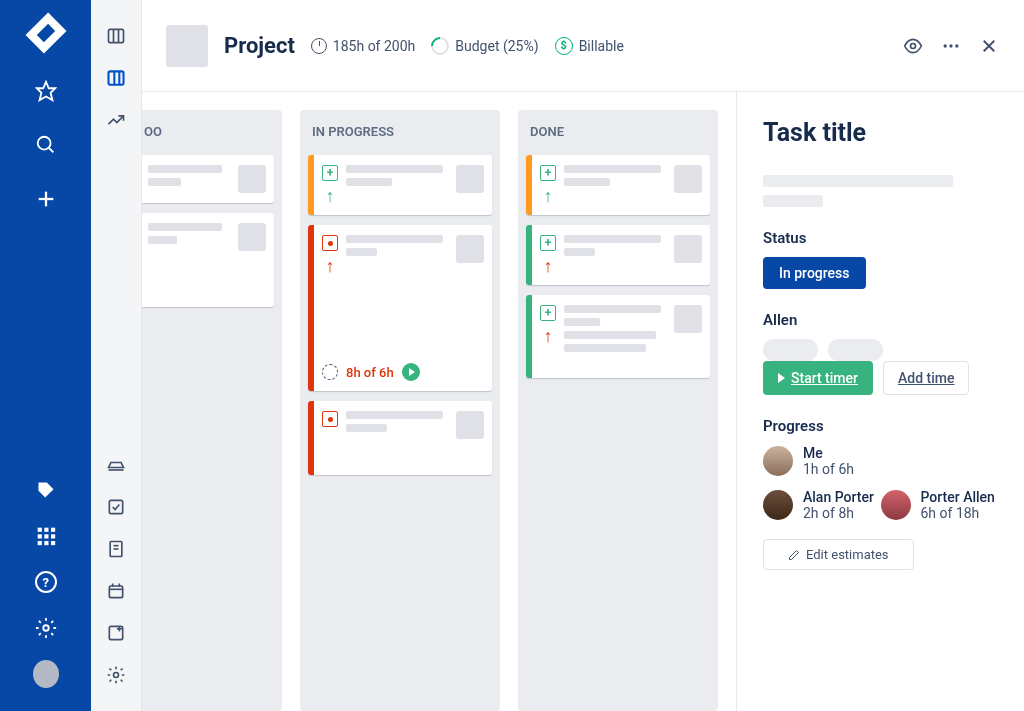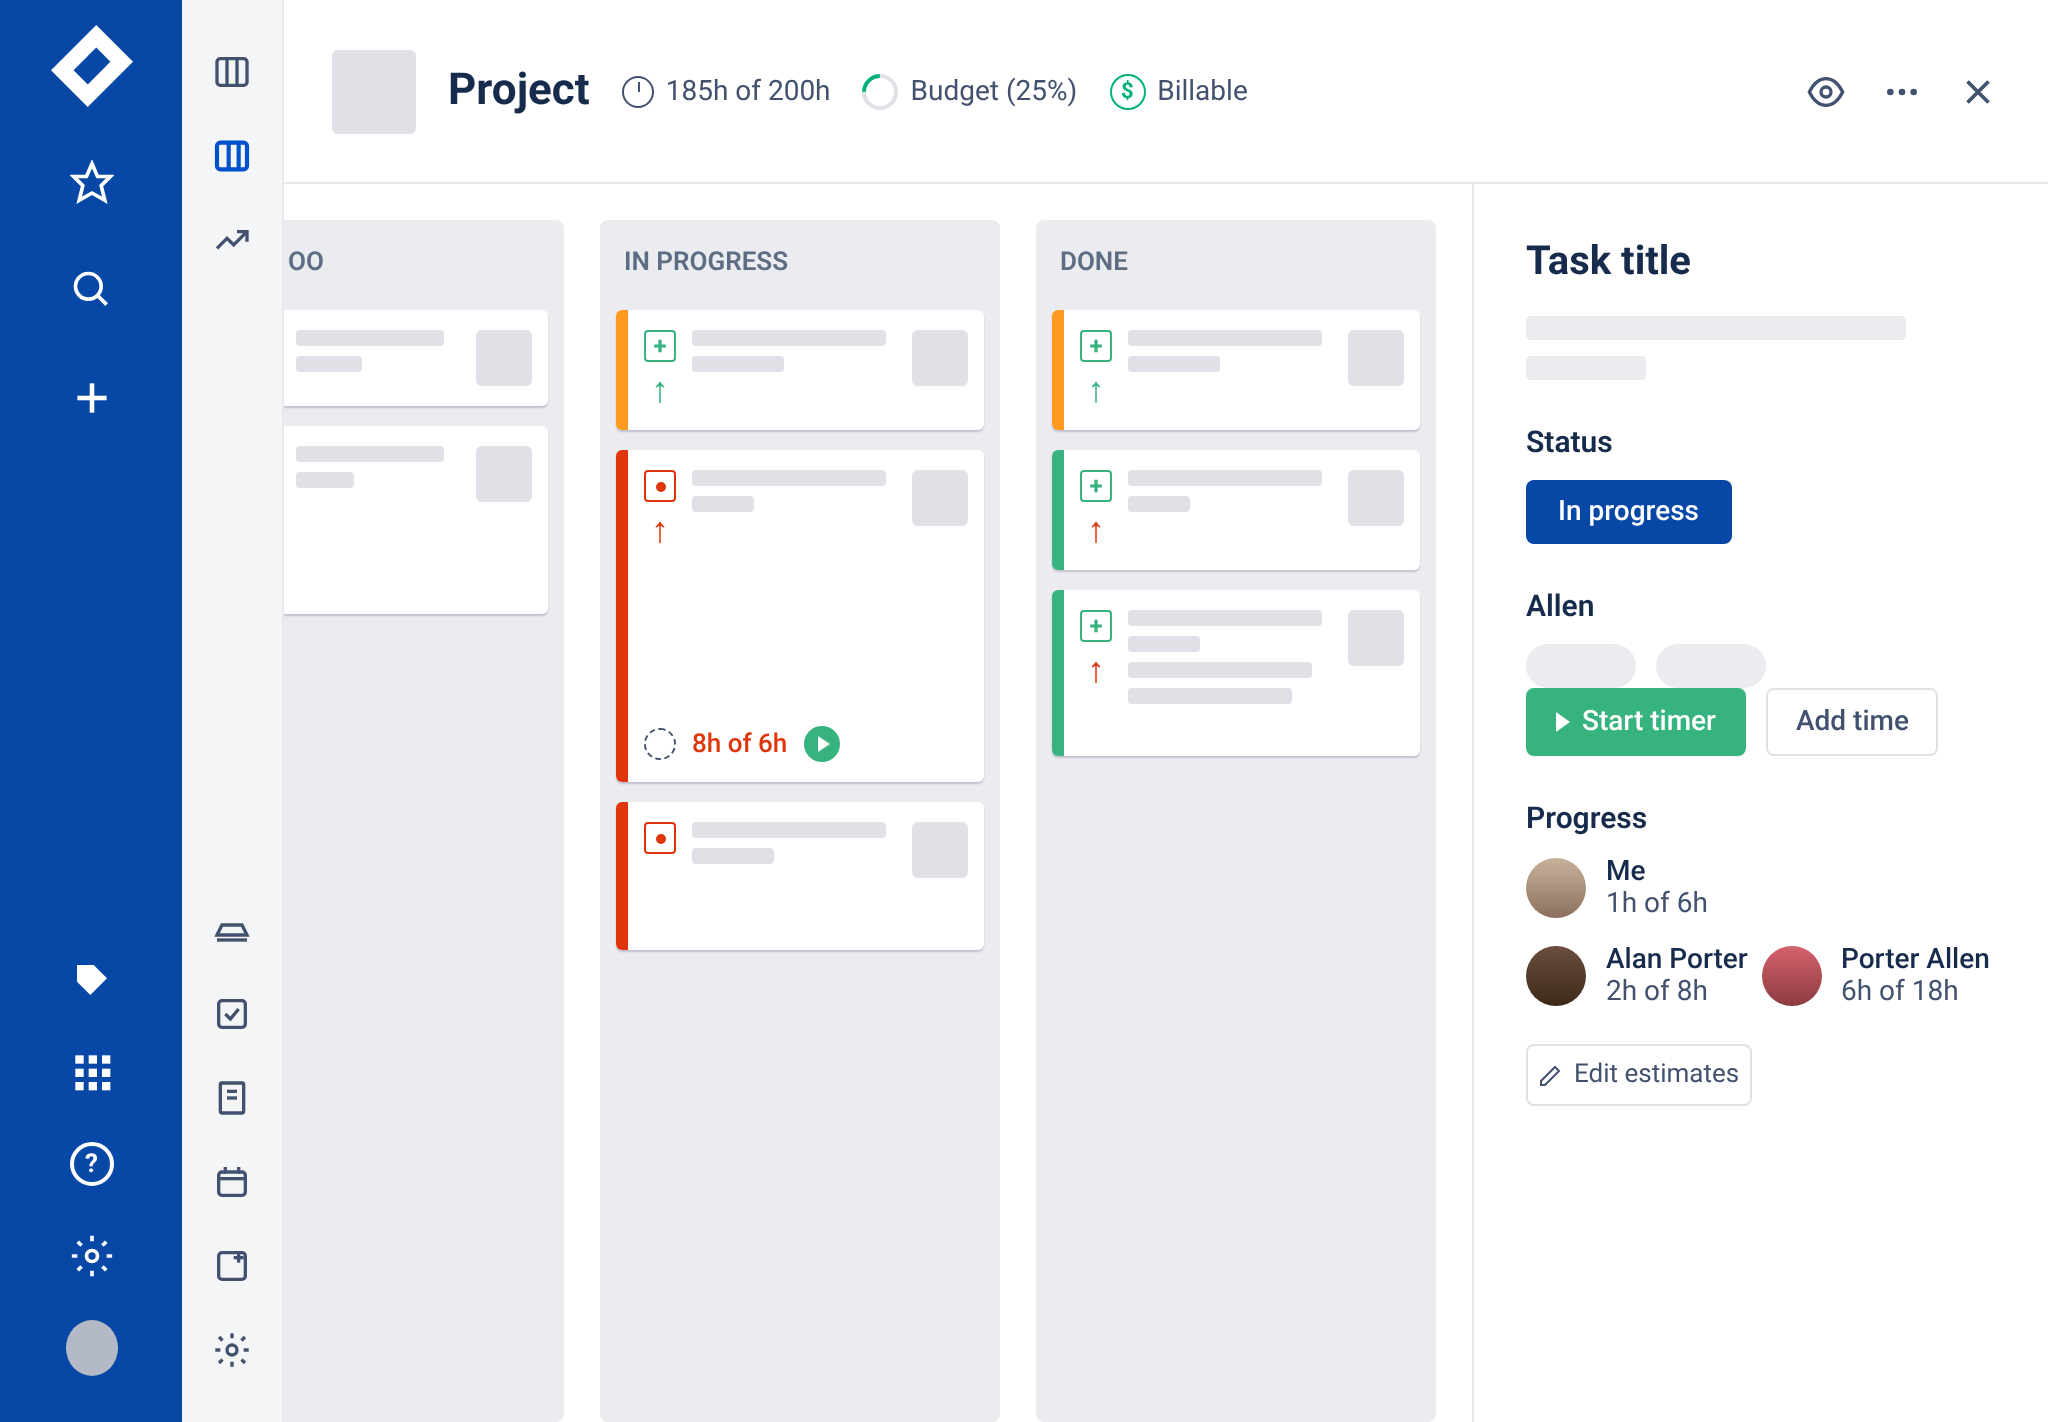--- a/index.html
+++ b/index.html
@@ -66,42 +66,42 @@
 .ph-thumb { width: 28px; height: 28px; background: #dfe1e6; border-radius: 3px; flex-shrink: 0; }
 .card-footer { display: flex; align-items: center; gap: 8px; padding-top: 6px; }
 .time-text { font-size: 13px; font-weight: 500; color: #42526e; }
 .time-text.over { color: #de350b; }
 .play-btn { width: 18px; height: 18px; background: #36b37e; border-radius: 50%; display: flex; align-items: center; justify-content: center; }
 .play-btn::after { content: ""; border-left: 6px solid #fff; border-top: 4px solid transparent; border-bottom: 4px solid transparent; margin-left: 2px; }
 .mini-clock { width: 16px; height: 16px; border: 1.5px dashed #42526e; border-radius: 50%; }
 
 
 .detail { width: 288px; border-left: 1px solid #e6e8eb; padding: 26px 26px 0 26px; overflow-y: auto; }
-.detail h2 { font-size: 20px; font-weight: 700; margin-bottom: 16px; }
+.detail h2 { font-size: 25px; font-weight: 700; margin-bottom: 28px; }
 .ph-block { height: 12px; background: #ebecf0; border-radius: 2px; margin-bottom: 8px; }
 .section-label { font-size: 15px; font-weight: 600; margin: 22px 0 10px; }
 .status-pill { display: inline-block; background: #0747a6; color: #fff; font-size: 14px; padding: 8px 16px; border-radius: 4px; font-weight: 500; }
 .label-chips { display: flex; gap: 10px; }
 .chip { height: 22px; background: #ebecf0; border-radius: 11px; }
 .btn-row { display: flex; gap: 10px; }
-.btn { padding: 8px 14px; border-radius: 4px; font-size: 14px; font-weight: 500; display: flex; align-items: center; gap: 6px; border: 1px solid transparent; cursor: pointer; }
+.btn { padding: 8px 14px; border-radius: 4px; font-size: 14px; font-weight: 500; display: flex; align-items: center; gap: 6px; border: 1px solid transparent; cursor: pointer; text-decoration: underline; }
 .btn.primary { background: #36b37e; color: #fff; }
 .btn.primary::before { content: ""; border-left: 7px solid #fff; border-top: 5px solid transparent; border-bottom: 5px solid transparent; }
 .btn.secondary { background: #fff; border-color: #dfe1e6; color: #42526e; }
 .progress-row { display: flex; gap: 10px; align-items: center; margin-bottom: 12px; }
 .avatar { width: 30px; height: 30px; border-radius: 50%; background: #dfe1e6; flex-shrink: 0; }
 .avatar.a1 { background: linear-gradient(#c9b29b, #8b6f5c); }
 .avatar.a2 { background: linear-gradient(#6b4e3d, #3d2817); }
 .avatar.a3 { background: linear-gradient(#d4626b, #8b3a41); }
 .progress-info { display: flex; flex-direction: column; }
 .progress-name { font-size: 14px; font-weight: 500; color: #172b4d; }
 .progress-time { font-size: 14px; color: #42526e; }
 .progress-grid { display: flex; flex-wrap: wrap; gap: 0; }
 .progress-grid .progress-row { width: 50%; }
-.edit-btn { display: inline-flex; align-items: center; gap: 6px; padding: 7px 5px; border: 1px solid #dfe1e6; border-radius: 4px; font-size: 13px; color: #42526e; margin-top: 6px; cursor: pointer; }
+.edit-btn { display: inline-flex; align-items: center; gap: 6px; padding: 7px 24px; border: 1px solid #dfe1e6; border-radius: 4px; font-size: 13px; color: #42526e; margin-top: 6px; cursor: pointer; }
 
 svg { display: block; }
 </style>
 </head>
 <body>
 
 <div class="app">
 
   <div class="global-sidebar">
     <div class="top-icons">

